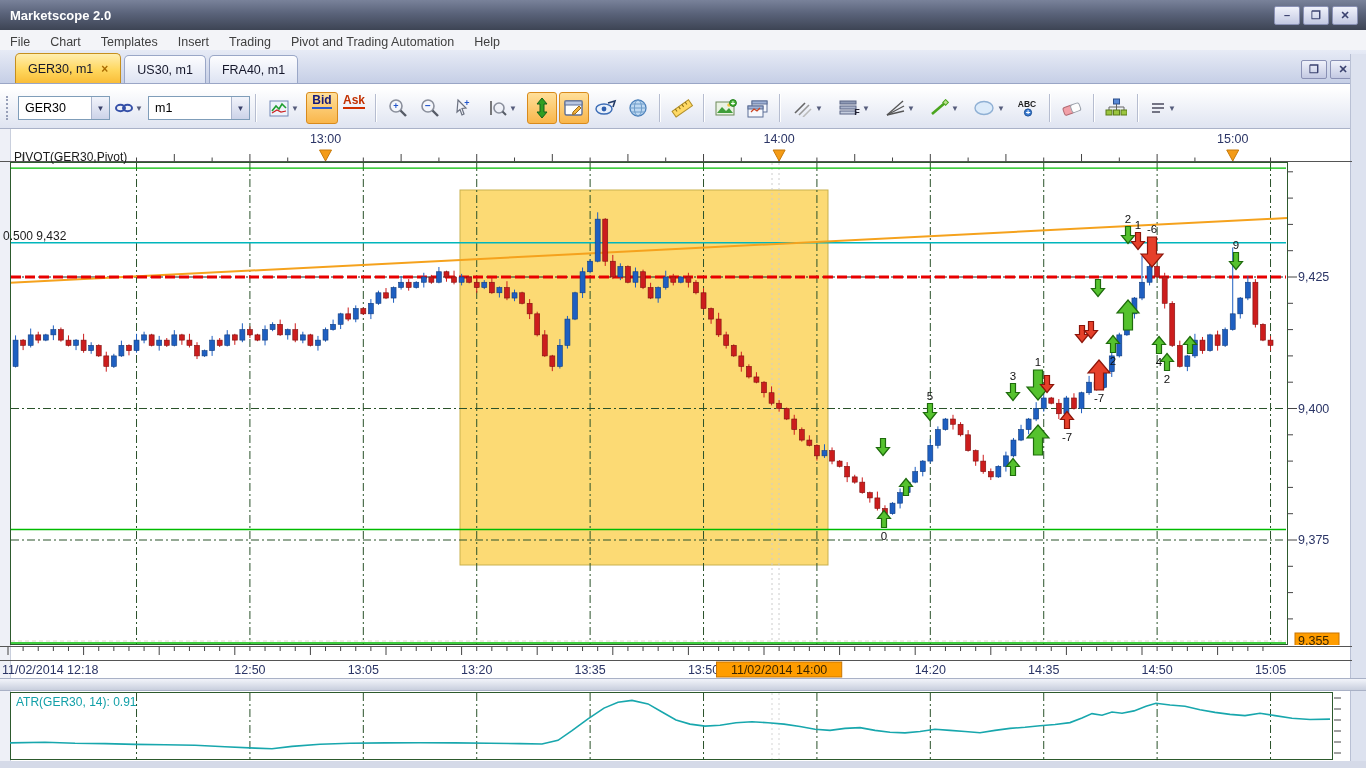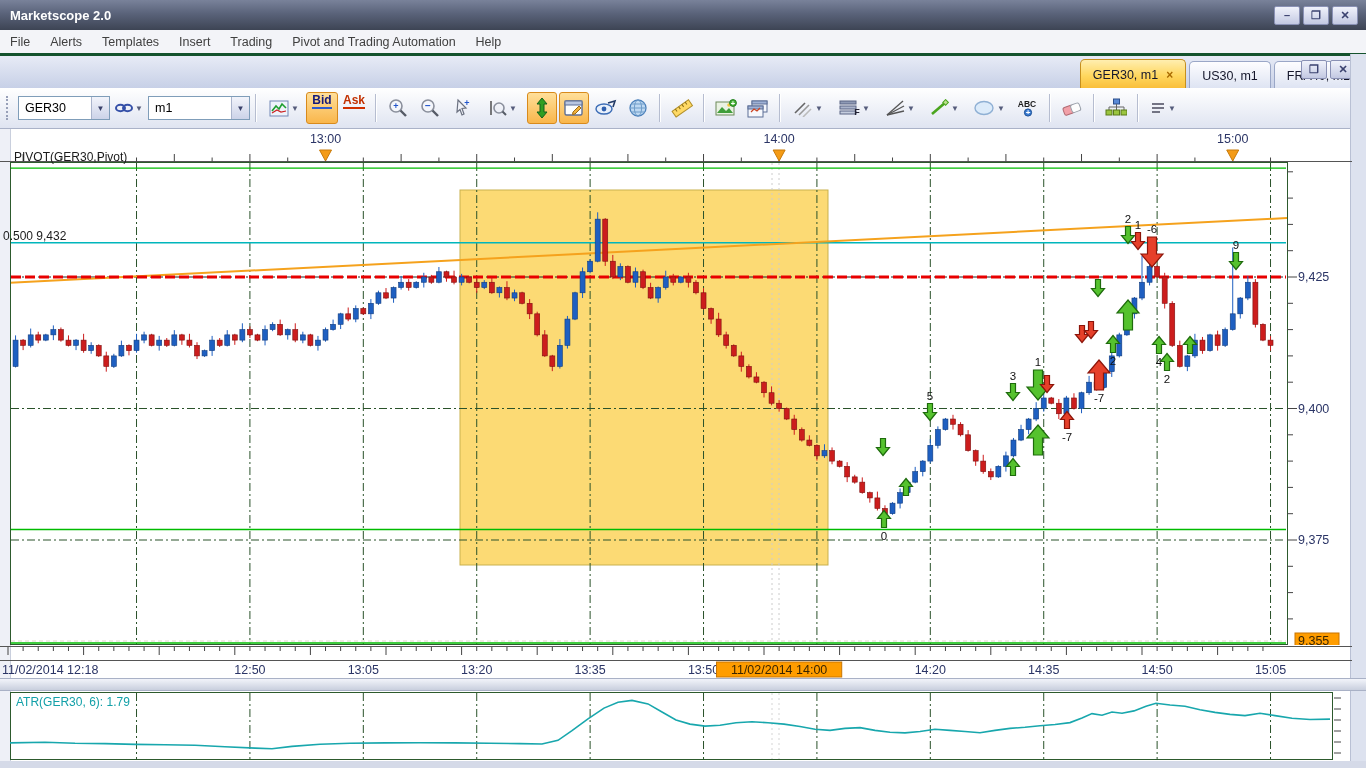--- a/index.html
+++ b/index.html
@@ -12,23 +12,23 @@
     display:flex;align-items:center;color:#fff;font-size:13px;font-weight:bold;padding-left:10px;box-sizing:border-box;text-align:right;}
   .winbtn{width:24px;height:17px;border:1px solid #8a91b5;border-radius:2px;
     background:linear-gradient(#f0f2fb,#c3c9e2);display:flex;align-items:center;justify-content:center;
     color:#3c4370;font-size:11px;font-weight:bold;line-height:1;}
   #titlebar-buttons{right:8px;top:6px;display:flex;gap:3px;}
   
   #menubar{left:0;top:30px;width:1366px;height:23px;background:#f3f4f8;border-bottom:4px solid #14532d;
     display:flex;align-items:center;font-size:12.5px;color:#404040;}
   .menu-item{padding:0 10px;height:100%;display:flex;align-items:center;}
   
-  #tabbar{left:0;top:56px;width:1366px;height:34px;
+  #tabbar{left:0;top:50px;width:1366px;height:34px;
     background:linear-gradient(#e7ebf6,#c6cfe6);border-bottom:1px solid #9aa6c6;
-    display:flex;align-items:flex-end;padding-left:15px;box-sizing:border-box;justify-content:flex-end;}
+    display:flex;align-items:flex-end;padding-left:15px;box-sizing:border-box;}
   .tab{height:27px;border:1px solid #9aa7c7;border-bottom:none;border-radius:5px 5px 0 0;
     display:flex;align-items:center;padding:0 12px;font-size:12.5px;color:#15172b;margin-right:3px;
     background:linear-gradient(#fdfdff,#dde3f2);}
   .tab.active{background:linear-gradient(#ffeeb0 0%,#ffd75e 55%,#f9bd38 100%);border-color:#c58f1e;height:29px;font-weight:normal;}
   .tab-close{margin-left:8px;color:#a96a00;font-size:12px;font-weight:bold;}
   #tabbar-buttons{position:absolute;right:10px;top:60px;display:flex;gap:3px;}
   
   #toolbar{left:0;top:88px;width:1366px;height:41px;background:linear-gradient(#ffffff,#dfe4f1);
     border-bottom:1px solid #aab2c8;display:flex;align-items:center;padding-left:4px;box-sizing:border-box;}
   .grip{width:4px;height:24px;border-left:2px dotted #98a0b8;margin:0 6px 0 2px;}
@@ -72,21 +72,21 @@
     <div class="winbtn">
         <span>❐</span>
       </div>
     <div class="winbtn">
         <span>✕</span>
       </div>
   </div>
 
   <div id="menubar" class="abs">
       <div class="menu-item">File</div>
-      <div class="menu-item">Alerts</div>
+      <div class="menu-item">Chart</div>
       <div class="menu-item">Templates</div>
       <div class="menu-item">Insert</div>
       <div class="menu-item">Trading</div>
       <div class="menu-item">Pivot and Trading Automation</div>
       <div class="menu-item">Help</div>
     </div>
 
   <div id="tabbar" class="abs">
       <div class="tab active">
         <span>GER30, m1</span>
@@ -970,16 +970,16 @@
       <line x1="762" y1="1" x2="762" y2="67" stroke="#d5d5d5" stroke-dasharray="2 3"></line>
       <line x1="769" y1="1" x2="769" y2="67" stroke="#d5d5d5" stroke-dasharray="2 3"></line>
       <polyline points="0.0,50.9 35.0,50.3 65.0,51.3 95.0,51.6 125.0,52.4 155.0,52.8 185.0,53.2 215.0,54.8 245.0,56.1 262.0,56.7 282.0,54.4 310.0,52.2 340.0,51.3 375.0,50.9 410.0,50.7 445.0,50.9 480.0,51.3 510.0,51.6 532.0,52.0 548.0,48.3 562.0,38.6 578.0,26.9 594.0,16.1 608.0,10.3 622.0,8.4 638.0,11.9 652.0,20.0 666.0,27.9 680.0,32.1 695.0,34.1 710.0,33.3 726.0,30.8 742.0,29.8 758.0,30.8 774.0,32.1 790.0,34.5 805.0,37.2 820.0,38.4 835.0,36.4 850.0,35.6 865.0,38.4 880.0,40.3 895.0,40.9 910.0,39.5 925.0,37.2 940.0,38.4 955.0,39.5 970.0,40.7 985.0,38.4 1000.0,36.4 1015.0,35.3 1030.0,33.7 1045.0,32.5 1060.0,30.6 1072.0,25.9 1082.0,21.6 1092.0,23.2 1102.0,20.0 1112.0,21.2 1124.0,18.9 1136.0,14.2 1146.0,11.3 1160.0,13.0 1175.0,14.2 1190.0,17.7 1205.0,20.4 1220.0,22.4 1235.0,23.6 1250.0,21.2 1265.0,23.6 1282.0,26.3 1300.0,27.5 1320.0,27.1" fill="none" stroke="#18a7ad" stroke-width="1.6"></polyline>
       <line x1="1324" y1="6" x2="1331" y2="6" stroke="#444"></line>
       <line x1="1324" y1="17" x2="1331" y2="17" stroke="#444"></line>
       <line x1="1324" y1="28" x2="1331" y2="28" stroke="#444"></line>
       <line x1="1324" y1="39" x2="1331" y2="39" stroke="#444"></line>
       <line x1="1324" y1="50" x2="1331" y2="50" stroke="#444"></line>
       <line x1="1324" y1="61" x2="1331" y2="61" stroke="#444"></line>
     </svg>
-  <div id="atr-label" class="abs" style="left:16px;top:695px">ATR(GER30, 6): 1.79</div>
+  <div id="atr-label" class="abs" style="left:16px;top:695px">ATR(GER30, 14): 0.91</div>
 
   <div id="bottom-strip" class="abs"></div>
 </div>
 
 </body></html>

